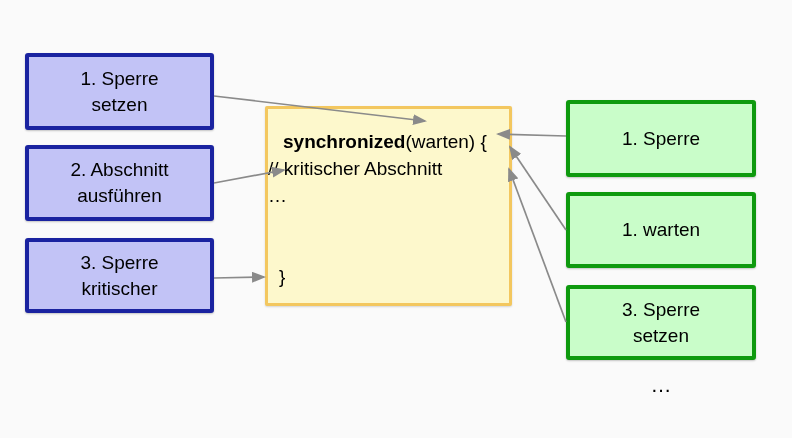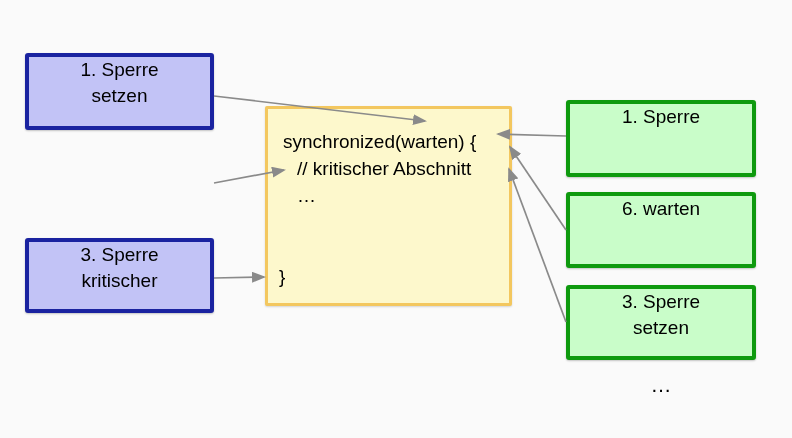--- a/index.html
+++ b/index.html
@@ -11,21 +11,21 @@
   .canvas {
     position: relative;
     width: 792px;
     height: 438px;
     background: #fafafa;
     overflow: hidden;
   }
   .box {
     position: absolute;
     display: flex;
-    align-items: flex-start;
+    align-items: center;
     justify-content: center;
     text-align: center;
     font-size: 19px;
     line-height: 26px;
     border-radius: 3px;
     box-shadow: 0 1px 2px rgba(0,0,0,0.22);
   }
   .box-left {
     background: #c2c3f6;
     border: 4px solid #1a23a0;
@@ -46,24 +46,24 @@
     height: 200px;
     background: #fdf8cc;
     border: 3px solid #f3c75f;
     border-radius: 2px;
     box-shadow: 0 1px 2px rgba(0,0,0,0.15);
     padding-top: 19px;
     font-size: 19px;
   }
   .code-line { height: 27px; line-height: 27px; white-space: pre; }
   .code-line.l1 { padding-left: 15px; }
-  .code-line.indent { padding-left: 29px; }
+  .code-line.indent { }
   .code-line.close { padding-left: 11px; }
   .code-spacer { height: 54px; }
-  .kw { font-weight: normal; }
+  .kw { font-weight: bold; }
   .footer-ellipsis {
     position: absolute;
     left: 566px;
     top: 372px;
     width: 190px;
     text-align: center;
     font-size: 21px;
     line-height: 26px;
   }
   .arrow-layer {
@@ -76,39 +76,42 @@
 </style>
 </head>
 <body>
 
 <div class="canvas">
 
   <div class="box box-left" style="top:53px; height:77px;">
     <div><span>1. Sperre</span><br><span>setzen</span></div>
   </div>
 
+  <div class="box box-left" style="top:145px; height:76px;">
+    <div><span>2. Abschnitt</span><br><span>ausführen</span></div>
+  </div>
 
   <div class="box box-left" style="top:238px; height:75px;">
     <div><span>3. Sperre</span><br><span>kritischer</span></div>
   </div>
 
   <div class="code-box">
     <div class="code-line l1"><span class="kw">synchronized</span><span>(warten) {</span></div>
     <div class="code-line indent"><span>// kritischer Abschnitt</span></div>
     <div class="code-line indent"><span>…</span></div>
     <div class="code-spacer"></div>
     <div class="code-line close"><span>}</span></div>
   </div>
 
   <div class="box box-right" style="top:100px; height:77px;">
     <div><span>1. Sperre</span><br></div>
   </div>
 
   <div class="box box-right" style="top:192px; height:76px;">
-    <div><span>6. warten</span></div>
+    <div><span>1. warten</span></div>
   </div>
 
   <div class="box box-right" style="top:285px; height:75px;">
     <div><span>3. Sperre</span><br><span>setzen</span></div>
   </div>
 
   <div class="footer-ellipsis">…</div>
 
   <svg class="arrow-layer" width="792" height="438" viewBox="0 0 792 438">
     <defs>

